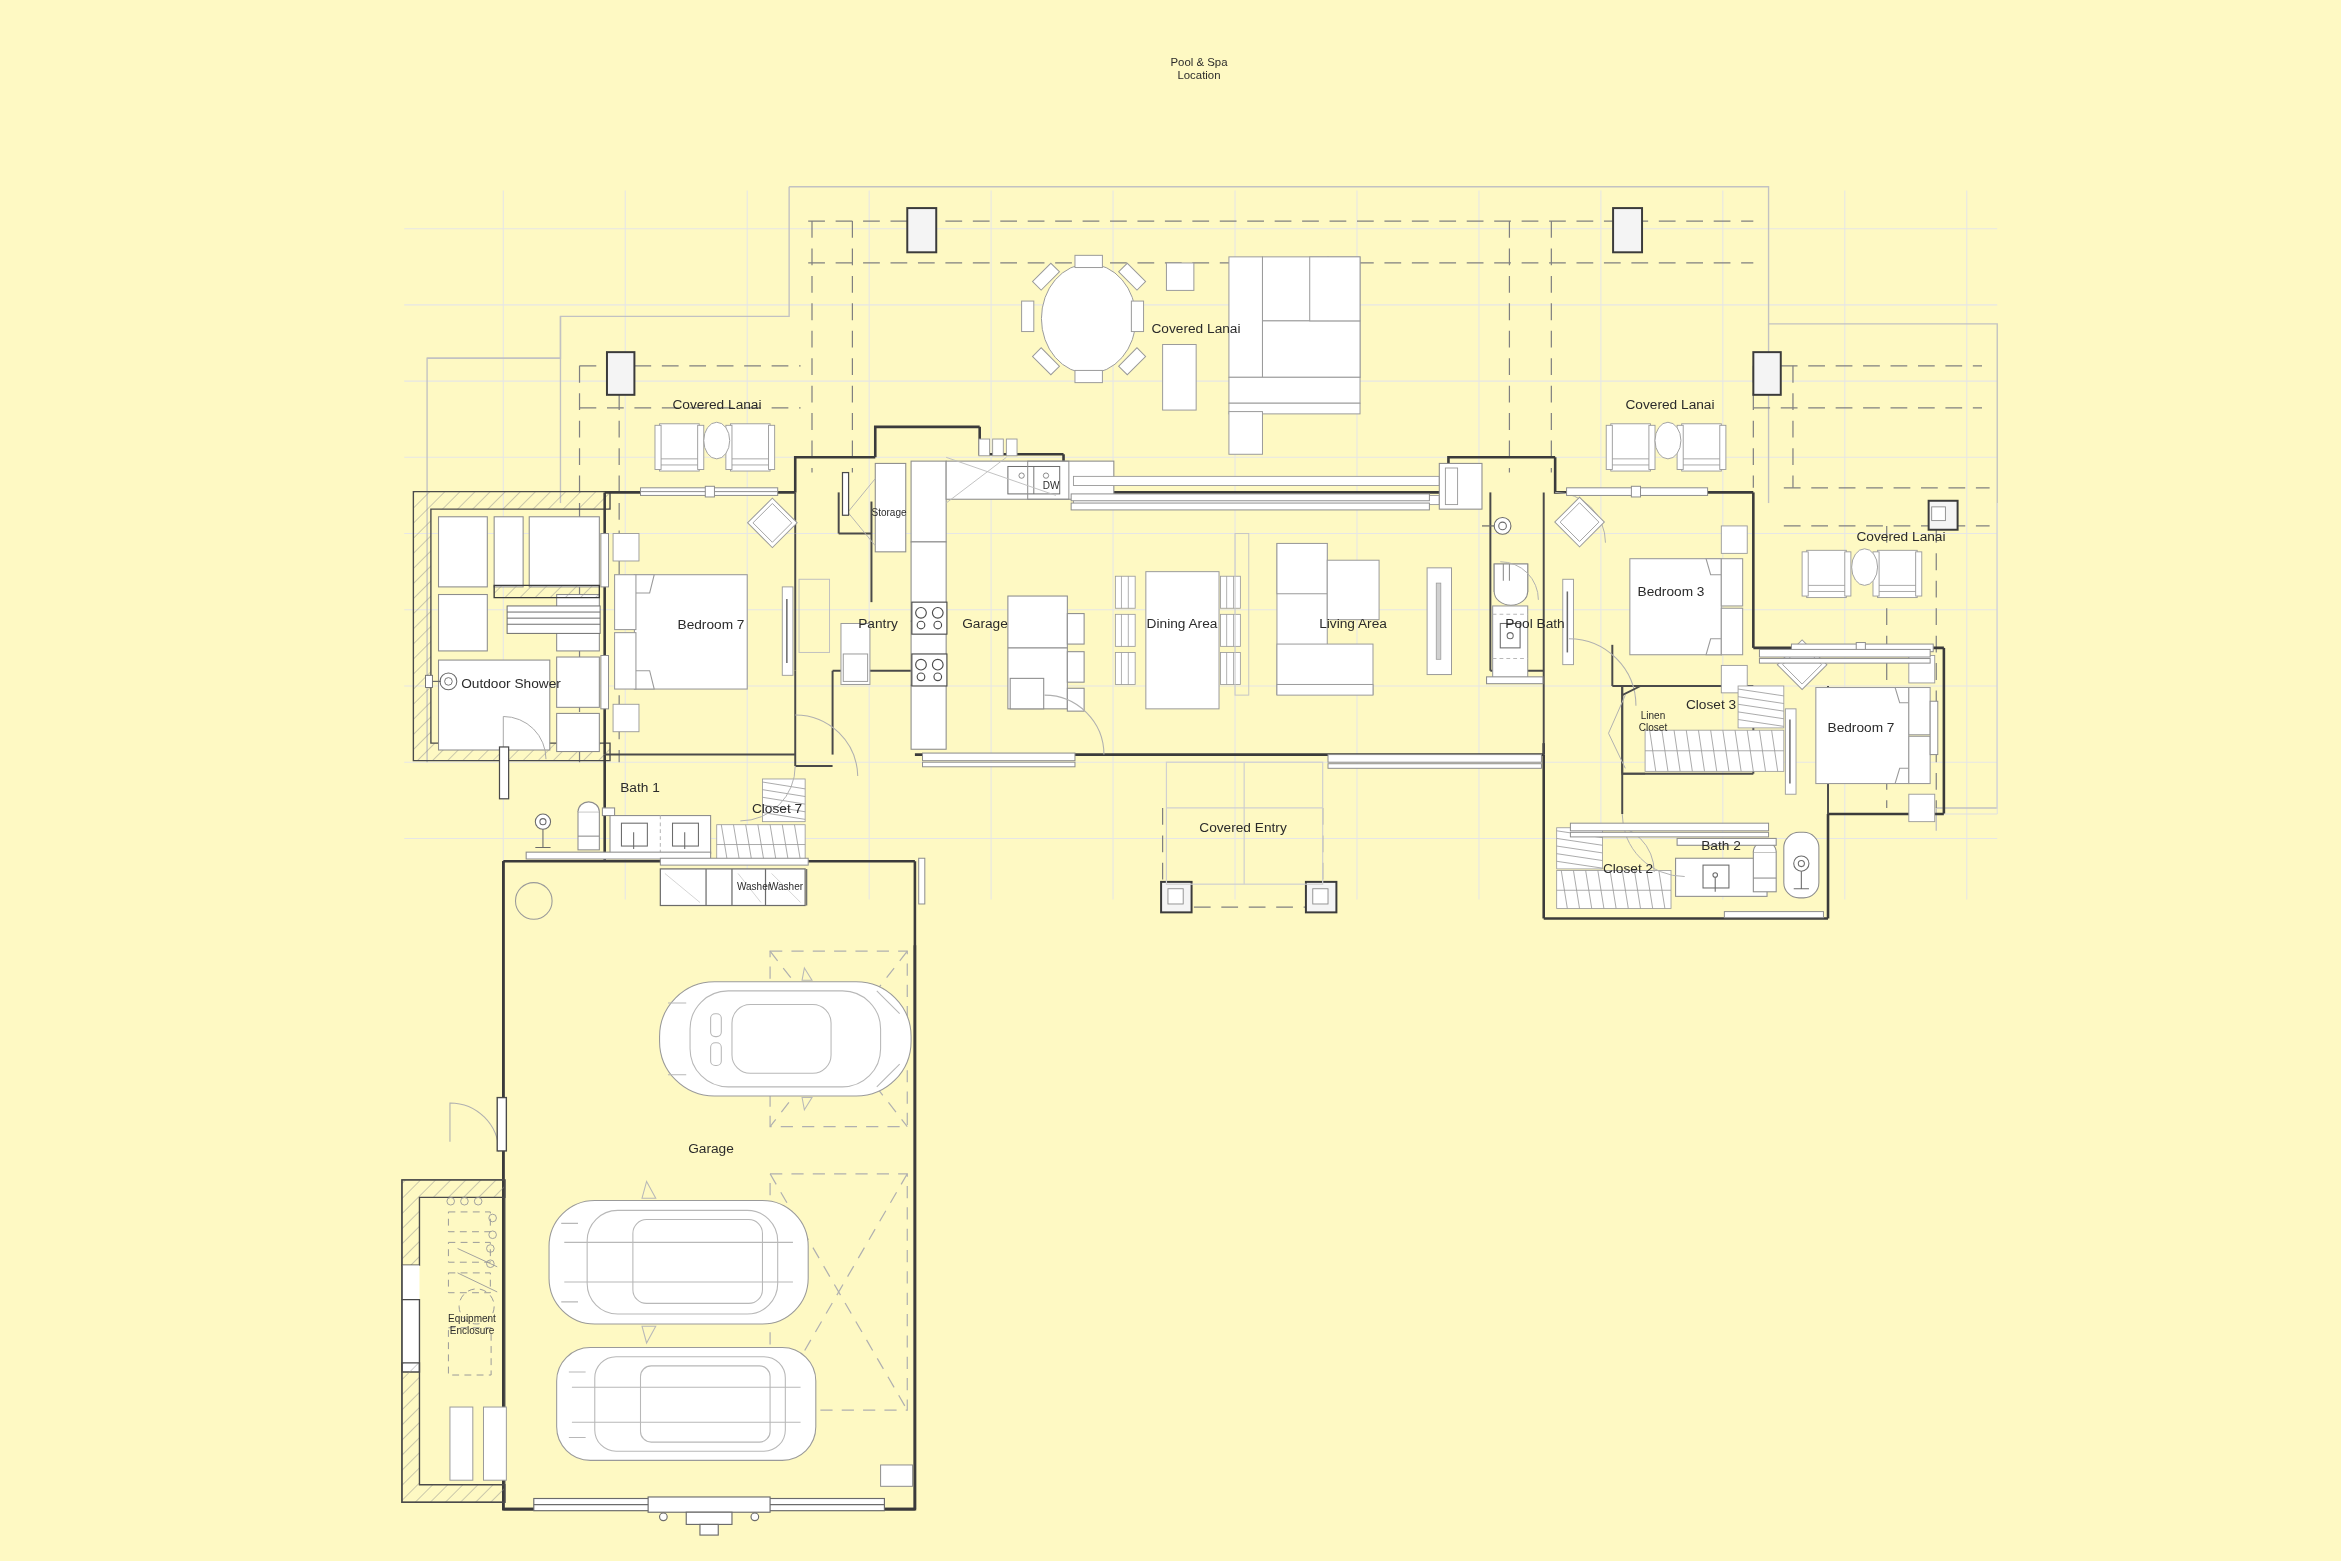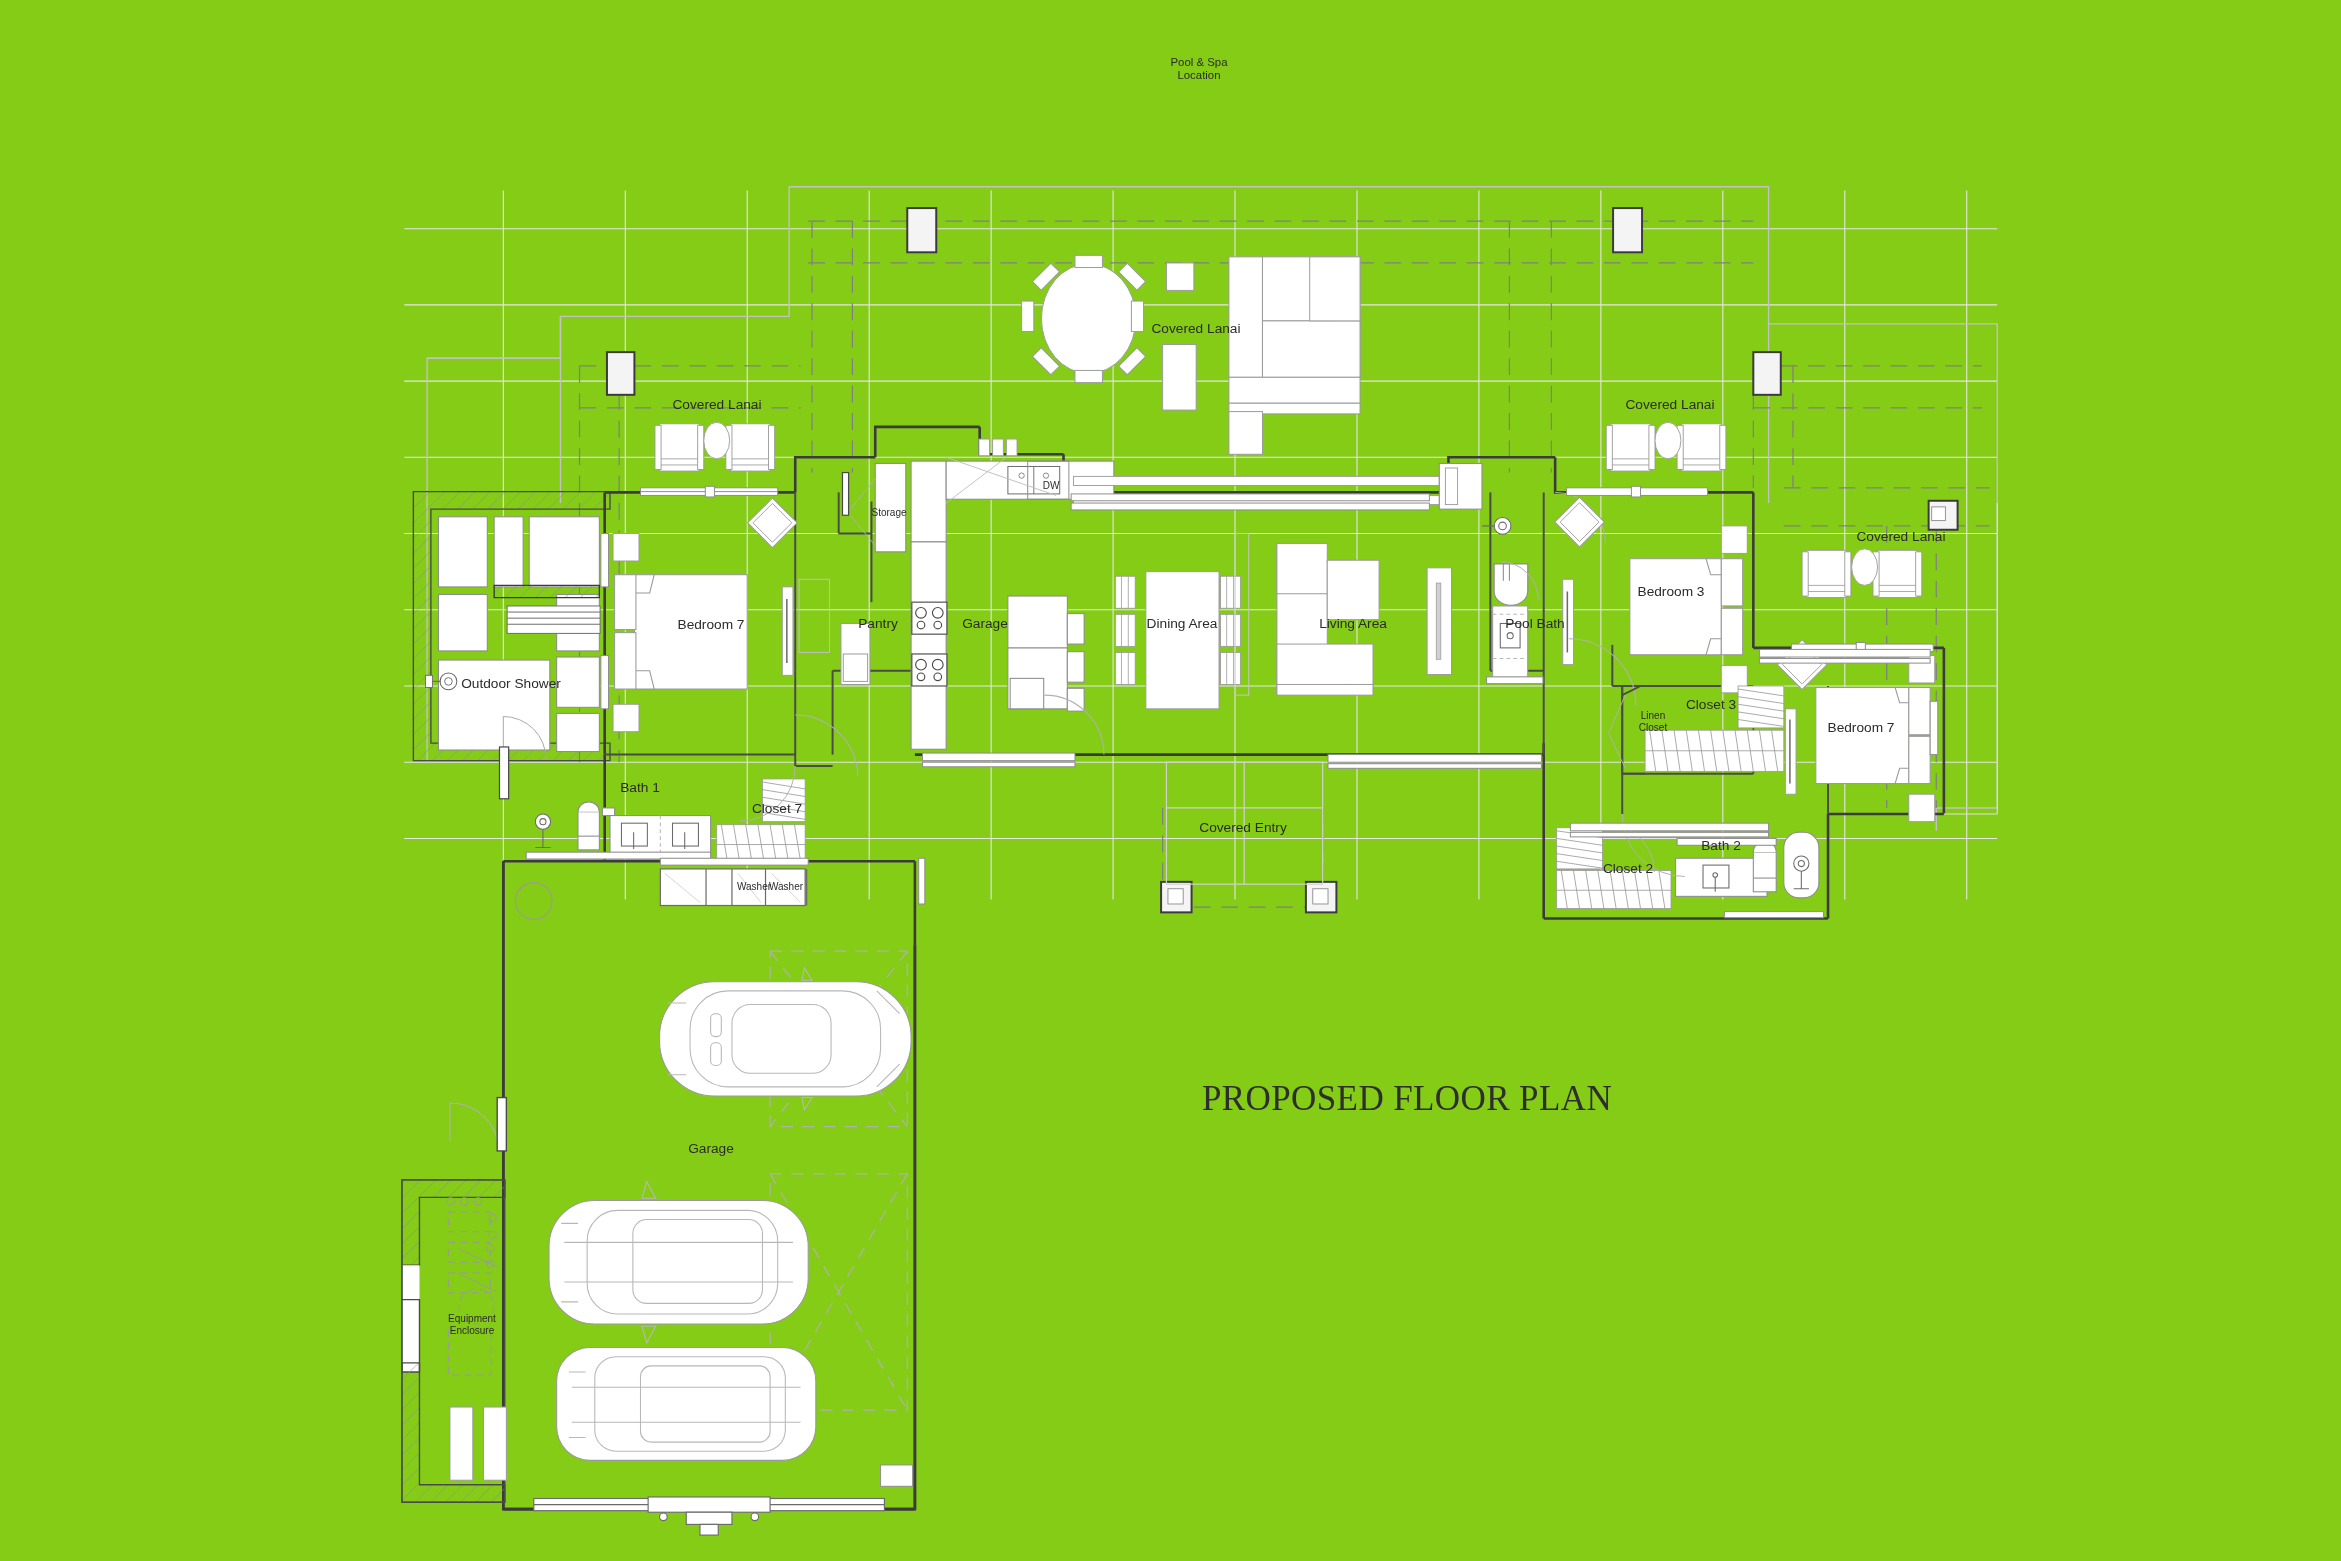--- a/index.html
+++ b/index.html
@@ -1,17 +1,17 @@
 <!DOCTYPE html>
 <html style="font-size:12.2px"><head>
 <meta charset="utf-8">
 <style>
   html,body{margin:0;padding:0;background:#ffffff;}
   body{width:2342px;height:1561px;overflow:hidden;font-family:"Liberation Sans",sans-serif;}
-  #sheet{position:relative;width:2342px;height:1561px;background:#84cc16;}
+  #sheet{position:relative;width:2342px;height:1561px;background:#fef9c3;}
   svg.plan{position:absolute;left:0;top:0;width:2342px;height:1561px;}
 
   .lbl{position:absolute;color:#2b2b2b;font-family:"Liberation Sans",sans-serif;
        white-space:nowrap;transform:translate(-50%,-50%);text-align:center;line-height:1.15;}
   .lbl.room{font-size:13.7px;}
   .lbl.small{font-size:10px;}
   .lbl.note{font-size:11.4px;}
 
   .title{position:absolute;color:#2e2e2e;font-family:"Liberation Serif",serif;
          font-size:35px;letter-spacing:0.4px;white-space:nowrap;transform:translate(-50%,-50%);}
@@ -637,16 +637,15 @@
       <div class="lbl room" style="left: 777px; top: 809px;">Closet 7</div>
       <div class="lbl room" style="left: 1243px; top: 828px;">Covered Entry</div>
       <div class="lbl room" style="left: 1721px; top: 846px;">Bath 2</div>
       <div class="lbl room" style="left: 1628px; top: 869px;">Closet 2</div>
       <div class="lbl small" style="left: 754px; top: 887px;">Washer</div>
       <div class="lbl small" style="left: 786px; top: 887px;">Washer</div>
       <div class="lbl room" style="left: 711px; top: 1149px;">Garage</div>
       <div class="lbl small" style="left: 436px; top: 1324px; margin-left: 36px;">Equipment<br>Enclosure</div>
     </div>
 
-  <div class="title" style="left:1407px;top:1099px;">PROPOSED FLOOR PLAN</div>
 
 </div>
 
 
 </body></html>

